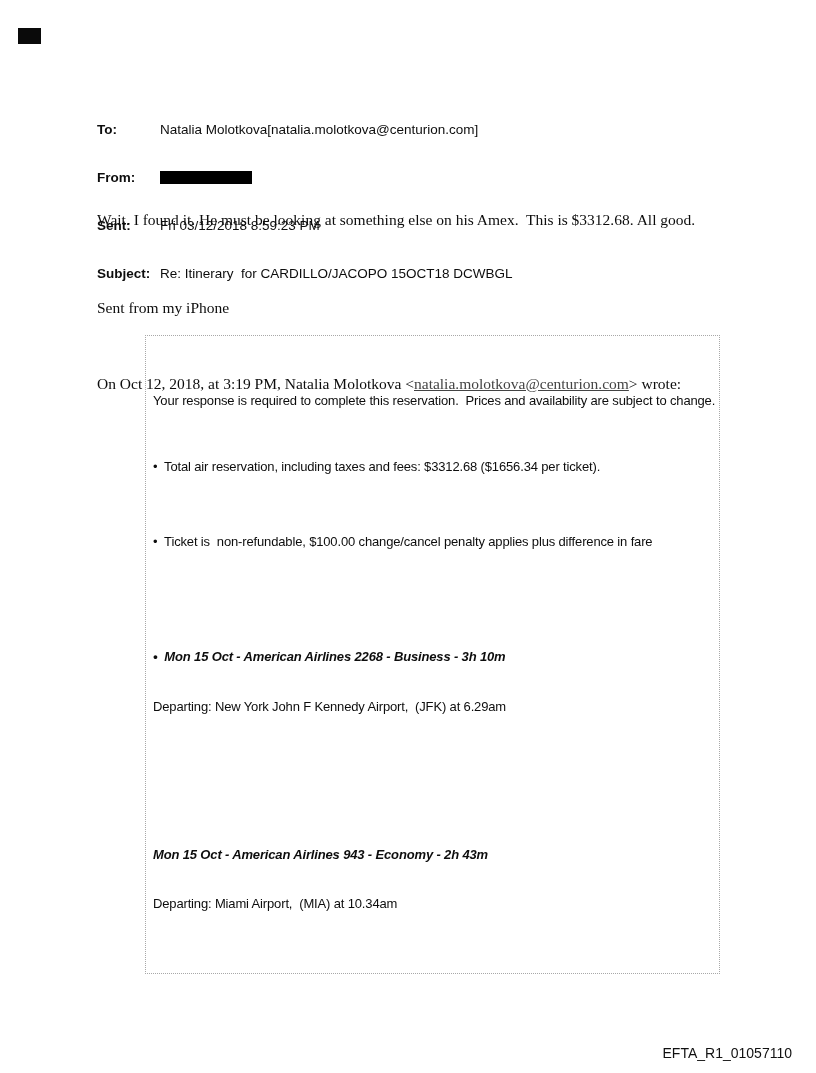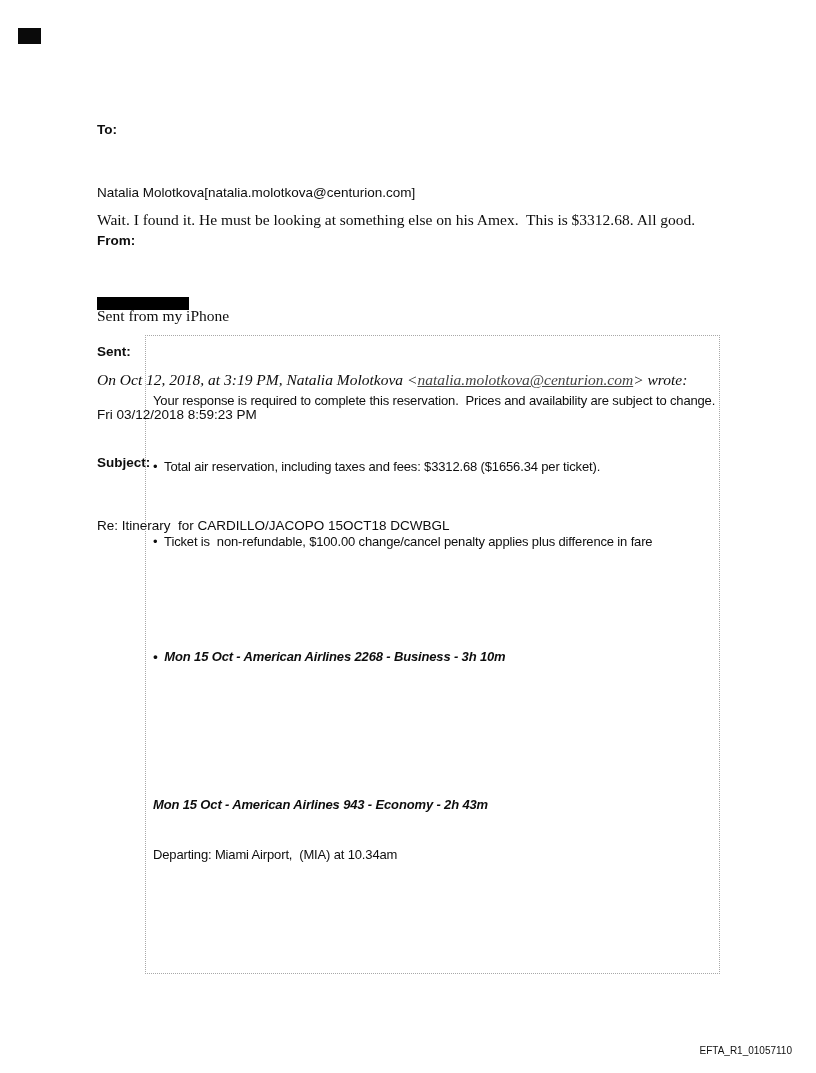--- a/index.html
+++ b/index.html
@@ -24,21 +24,21 @@
 
   
   .email-header {
     position: absolute;
     left: 97px; top: 90px;
     width: 640px;
     font-size: 13.5px;
     line-height: 16px;
     white-space: pre-wrap;
   }
-  .hrow { display: flex; flex-direction: column; }
+  .hrow { display: flex; }
   .hlabel {
     font-weight: bold;
     width: 63px;
     flex: 0 0 63px;
   }
   .hvalue { flex: 1 1 auto; }
   .redaction-bar {
     display: inline-block;
     width: 92px; height: 13px;
     background: #000000;
@@ -48,22 +48,22 @@
   
   .reply-body {
     position: absolute;
     left: 97px; top: 170px;
     width: 660px;
     font-family: "Liberation Serif", serif;
     font-size: 15.5px;
     line-height: 20px;
     white-space: pre-wrap;
   }
-  .reply-body .sent-line { margin-top: 36px; }
-  .reply-body .attribution { margin-top: 4px; font-style: italic; }
+  .reply-body .sent-line { margin-top: 28px; }
+  .reply-body .attribution { margin-top: 16px; }
   .attr-link {
     color: #444444;
     text-decoration: underline;
     cursor: pointer;
   }
 
   
   .quoted-box {
     position: absolute;
     left: 145px; top: 335px;
@@ -78,21 +78,21 @@
   }
   .quoted-box .q { margin-bottom: 16px; }
   .quoted-box .bullet-a { margin-bottom: 26px; }
   .flight { margin-bottom: 16px; }
   .ftitle { font-weight: bold; font-style: italic; }
 
   
   .bates {
     position: absolute;
     right: 24px; top: 1045px;
-    font-size: 10px;
+    font-size: 14px;
     color: #111111;
   }
 </style>
 </head>
 <body>
 
 <div class="page">
 
   <div class="corner-redaction"></div>
 
@@ -121,20 +121,21 @@
     <div class="attribution"><span>On Oct 12, 2018, at 3:19 PM, Natalia Molotkova &lt;</span><a class="attr-link">natalia.molotkova@centurion.com</a><span>&gt; wrote:</span></div>
   </div>
 
   <div class="quoted-box">
     <div class="q">Your response is required to complete this reservation.  Prices and availability are subject to change.</div>
     <div class="q bullet-a">•  Total air reservation, including taxes and fees: $3312.68 ($1656.34 per ticket).</div>
     <div class="q">•  Ticket is  non-refundable, $100.00 change/cancel penalty applies plus difference in fare</div>
 
     <div class="flight">
       <div class="ftitle">•  Mon 15 Oct - American Airlines 2268 - Business - 3h 10m</div>
+      <div>Departing: New York John F Kennedy Airport,  (JFK) at 6.29am</div>
     </div>
 
     <div class="flight">
       <div class="ftitle">Mon 15 Oct - American Airlines 943 - Economy - 2h 43m</div>
       <div>Departing: Miami Airport,  (MIA) at 10.34am</div>
       
     </div>
 
     
 

